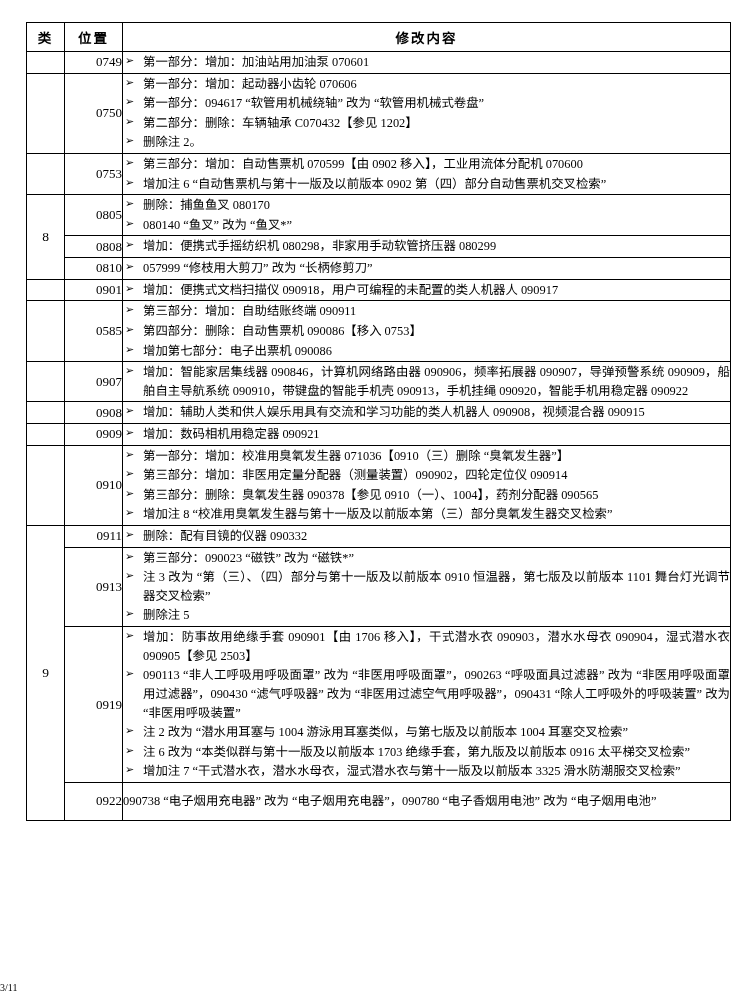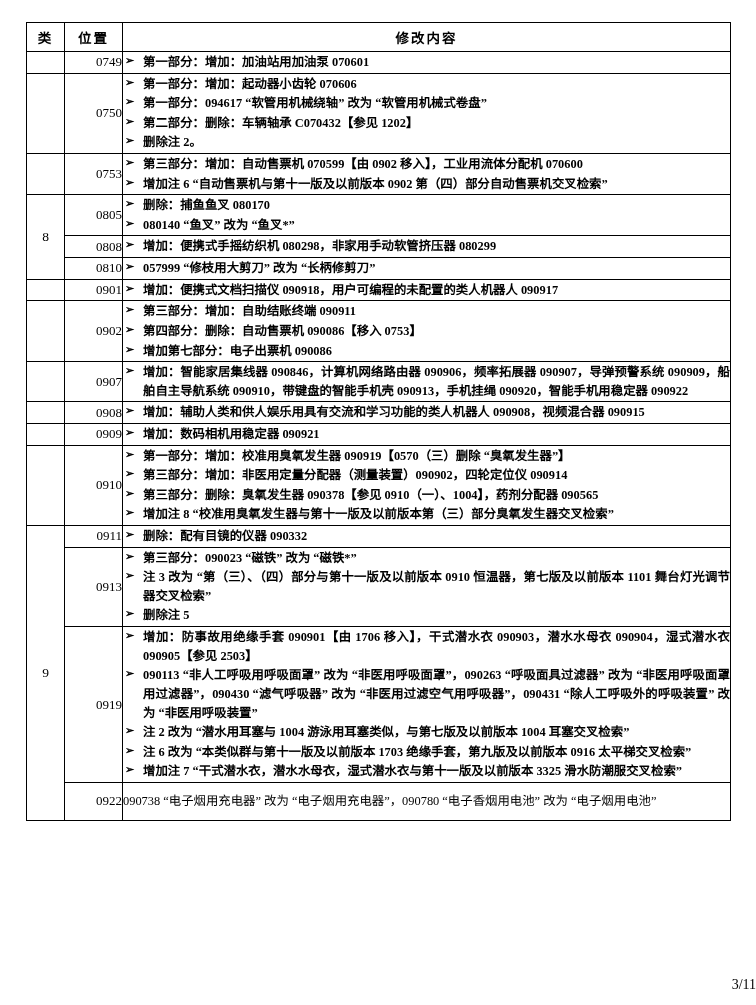--- a/index.html
+++ b/index.html
@@ -55,21 +55,20 @@
   }
   td.content {
     padding: 3px 5px 3px 7px;
     font-size: 12.4px;
     line-height: 1.5;
   }
   ul.bullets {
     list-style: none;
     margin: 0;
     padding: 0;
-    font-weight: bold;
   }
   ul.bullets > li {
     position: relative;
     padding-left: 20px;
     margin: 1px 0;
     text-align: justify;
     text-justify: inter-ideograph;
   }
   ul.bullets > li::before {
     content: "\27A2";
@@ -82,22 +81,22 @@
   .plain-line {
     text-align: justify;
     text-justify: inter-ideograph;
     margin: 9px 0;
   }
   .footer {
     position: absolute;
     bottom: 12px;
     left: 0;
     width: 756px;
-    text-align: right;
-    font-size: 14px;
+    text-align: left;
+    font-size: 10px;
     font-family: "Liberation Serif", serif;
   }
 </style>
 </head>
 <body>
 
 <div class="page">
   <table class="doc-table">
     <colgroup>
       <col class="col-cat">
@@ -181,21 +180,21 @@
         <td class="pos">0901</td>
         <td class="content">
           <ul class="bullets">
             <li>增加：便携式文档扫描仪 090918，用户可编程的未配置的类人机器人 090917</li>
           </ul>
         </td>
       </tr>
 
       <tr>
         <td class="cat"></td>
-        <td class="pos">0902</td>
+        <td class="pos">0585</td>
         <td class="content">
           <ul class="bullets">
             <li>第三部分：增加：自助结账终端 090911</li>
             <li>第四部分：删除：自动售票机 090086【移入 0753】</li>
             <li>增加第七部分：电子出票机 090086</li>
           </ul>
         </td>
       </tr>
 
       <tr>
@@ -226,21 +225,21 @@
             <li>增加：数码相机用稳定器 090921</li>
           </ul>
         </td>
       </tr>
 
       <tr>
         <td class="cat"></td>
         <td class="pos">0910</td>
         <td class="content">
           <ul class="bullets">
-            <li>第一部分：增加：校准用臭氧发生器 090919【0570（三）删除 “臭氧发生器”】</li>
+            <li>第一部分：增加：校准用臭氧发生器 071036【0910（三）删除 “臭氧发生器”】</li>
             <li>第三部分：增加：非医用定量分配器（测量装置）090902，四轮定位仪 090914</li>
             <li>第三部分：删除：臭氧发生器 090378【参见 0910（一）、1004】，药剂分配器 090565</li>
             <li>增加注 8 “校准用臭氧发生器与第十一版及以前版本第（三）部分臭氧发生器交叉检索”</li>
           </ul>
         </td>
       </tr>
 
       <tr>
         <td class="cat" rowspan="4">9</td>
         <td class="pos">0911</td>

